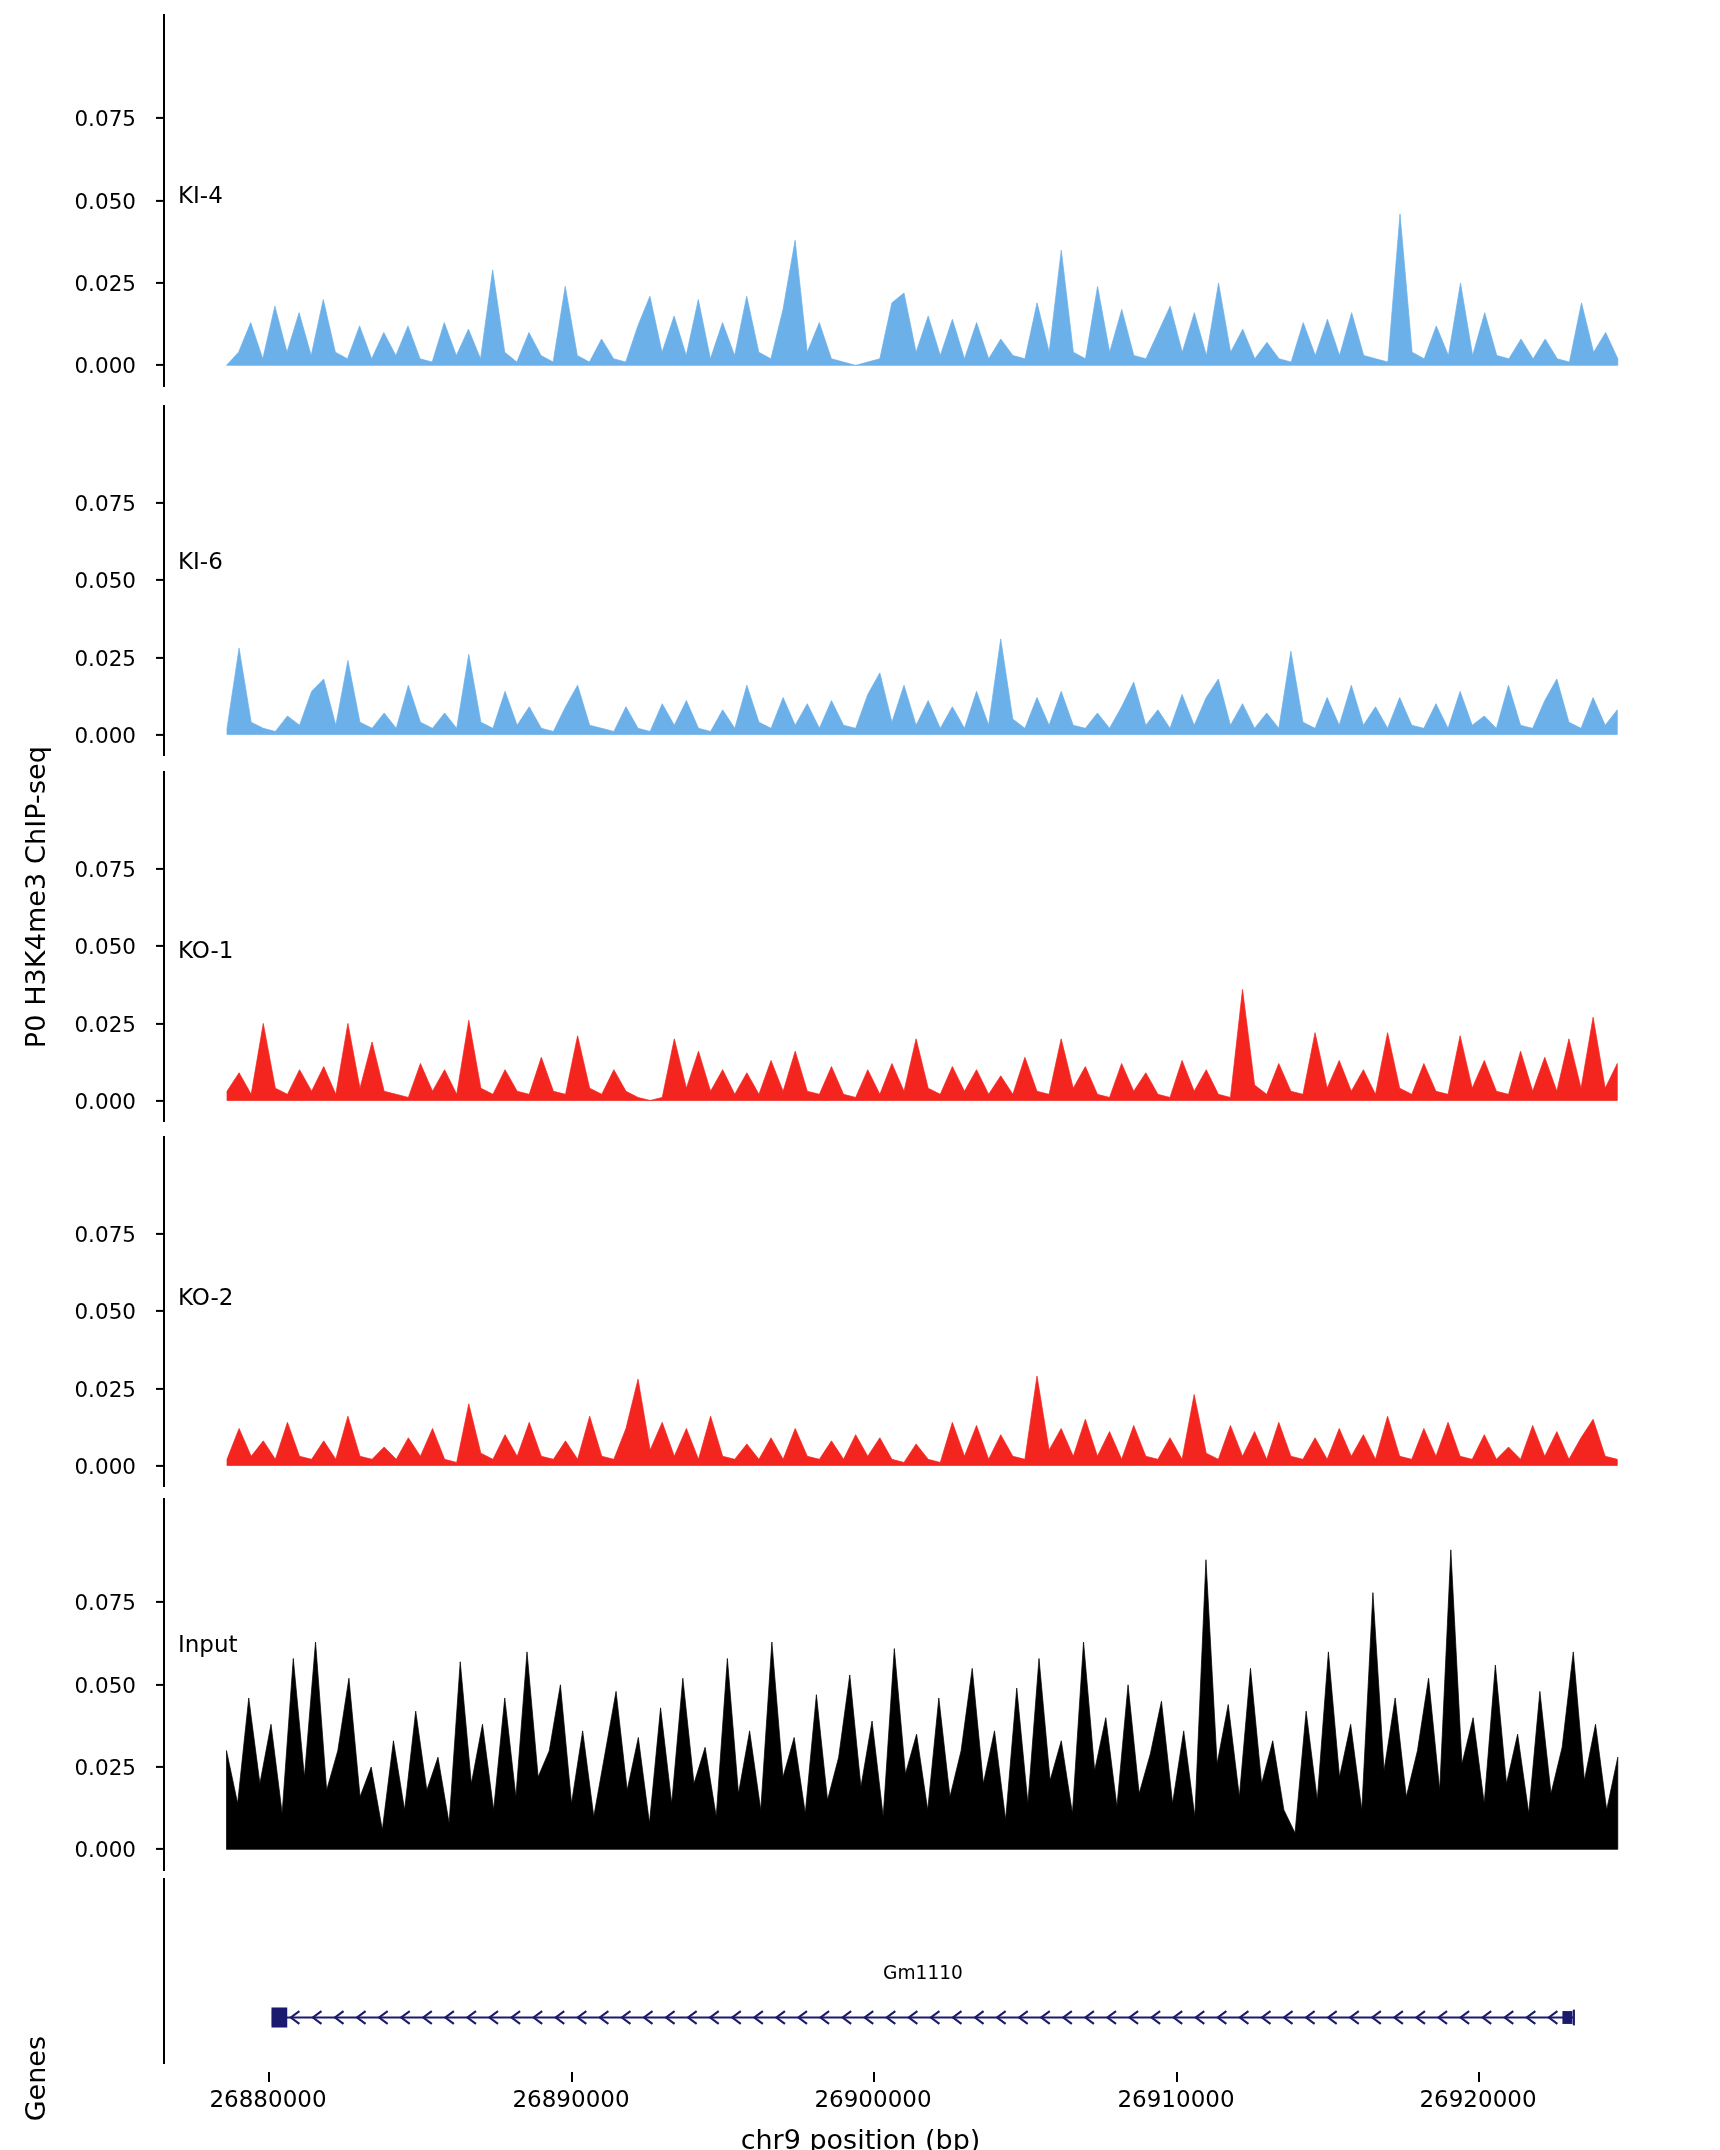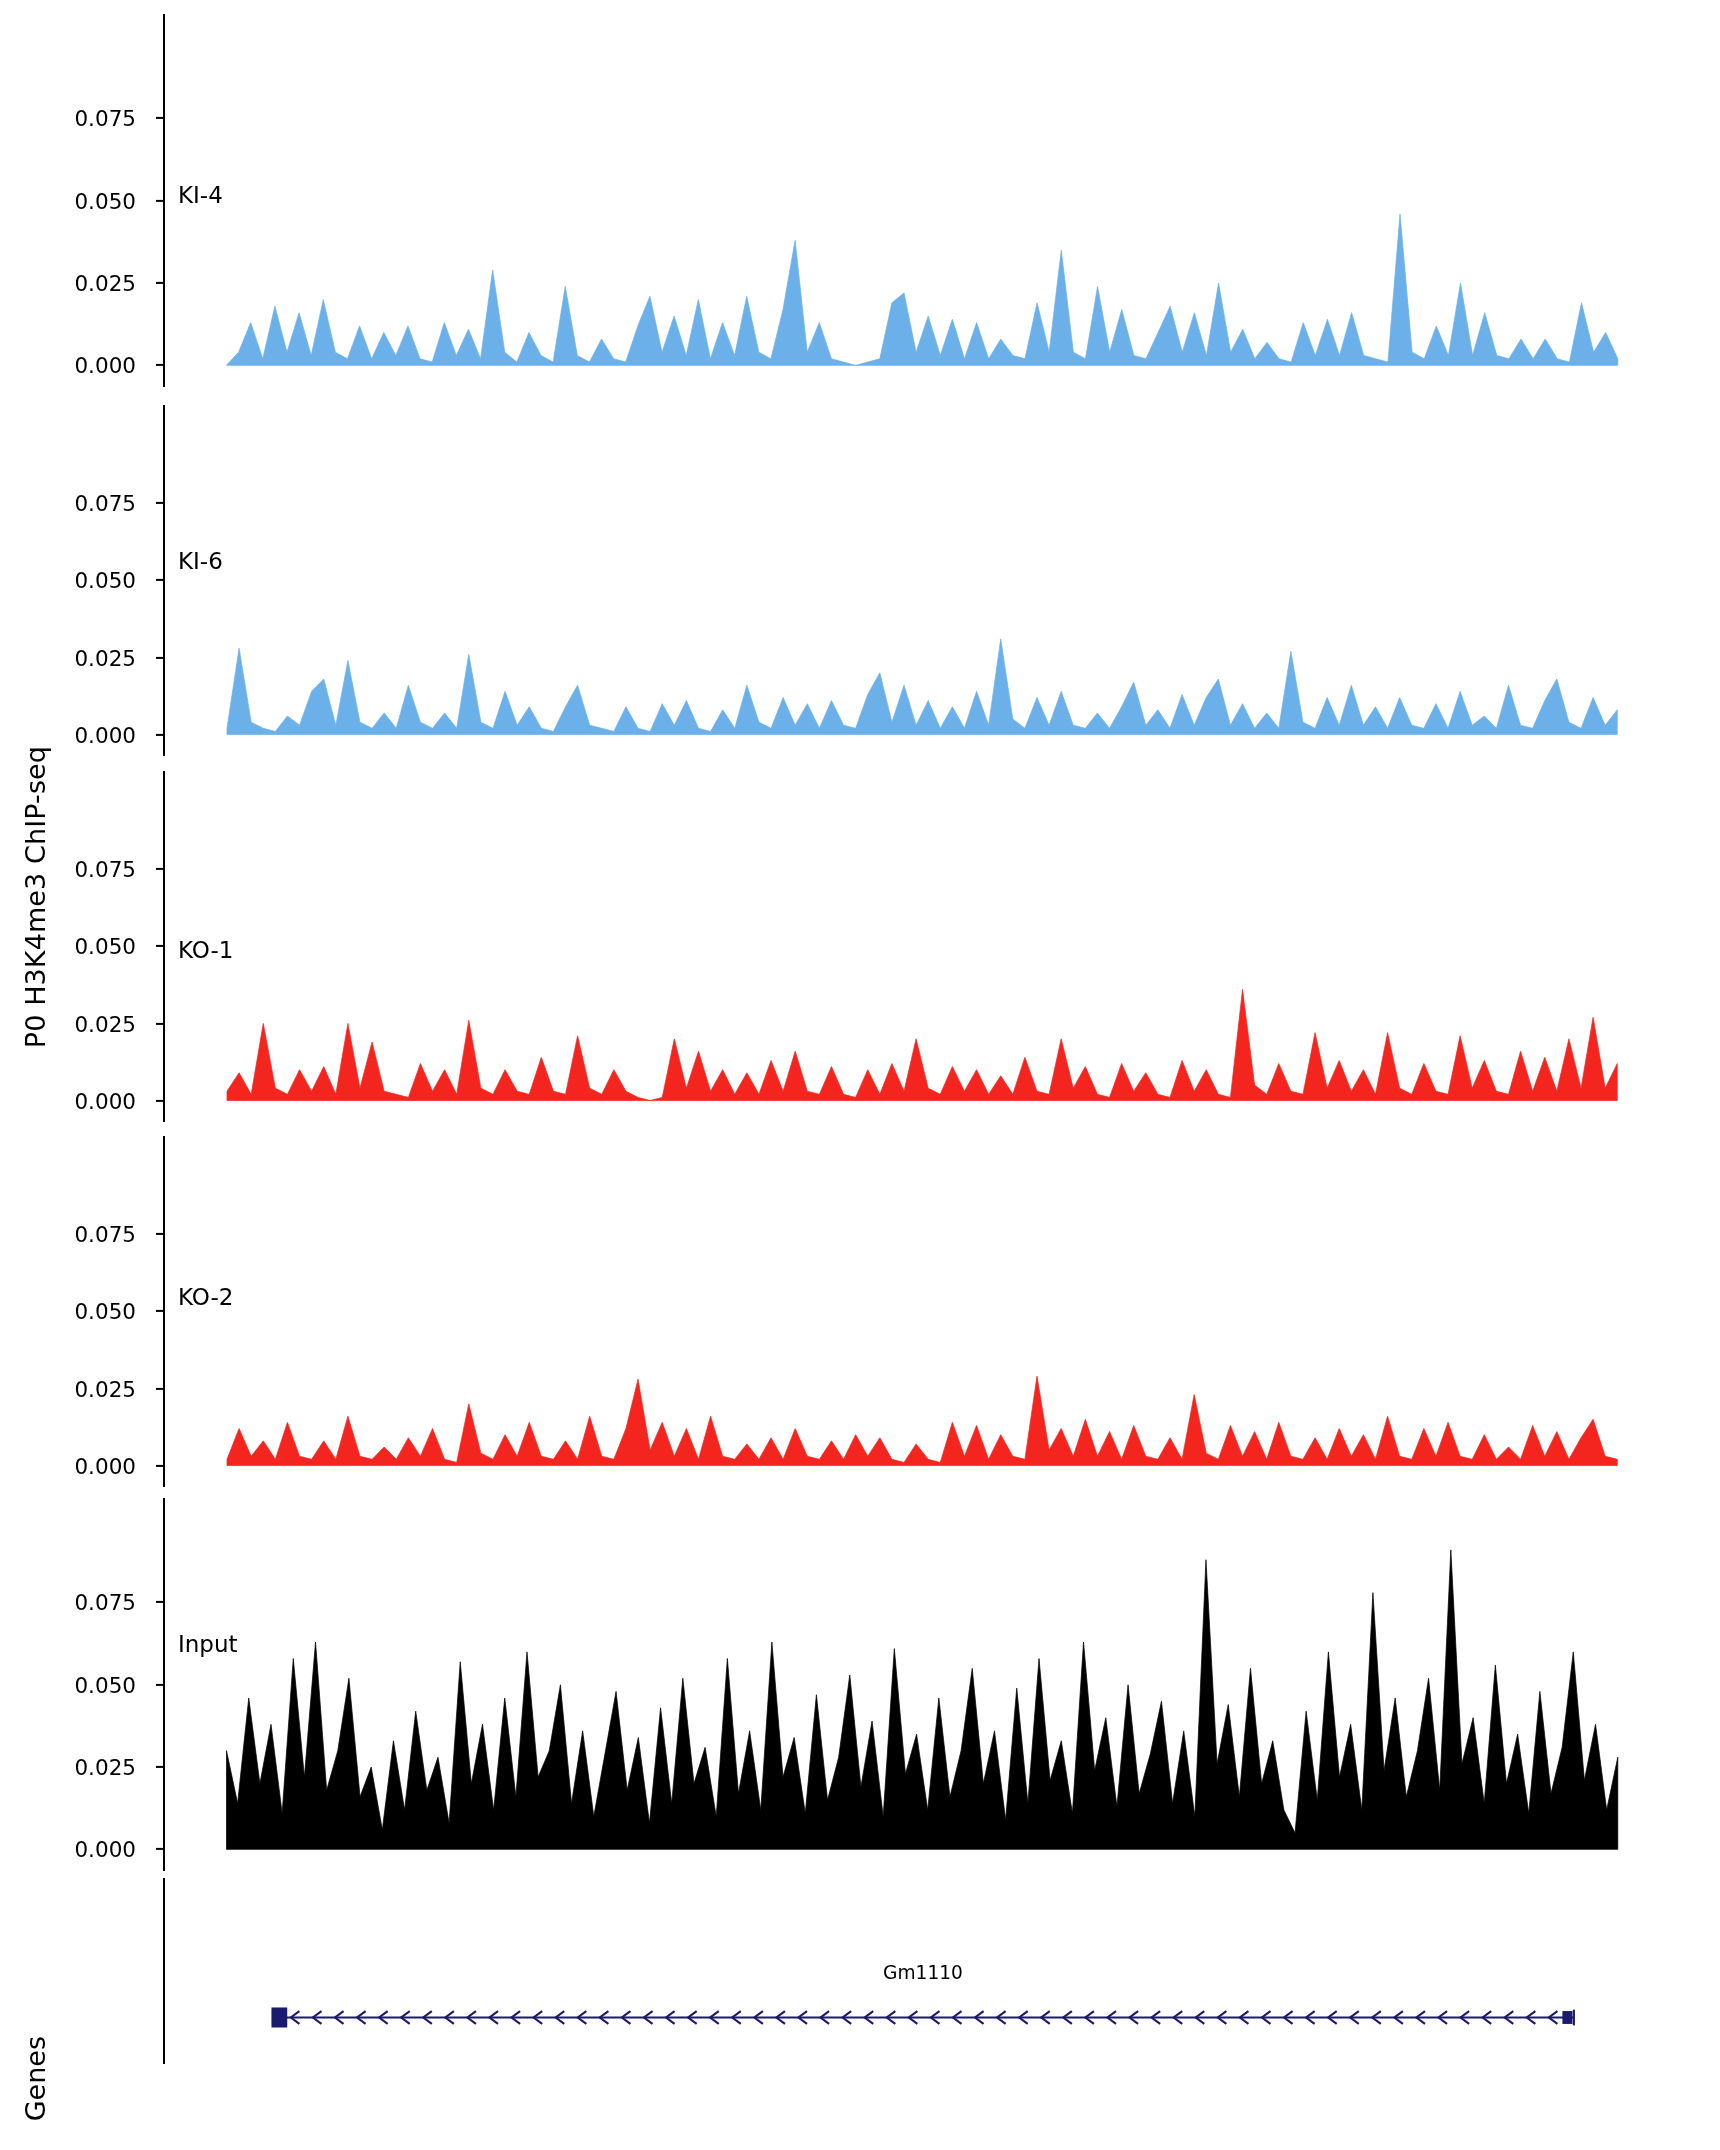--- a/index.html
+++ b/index.html
@@ -141,20 +141,35 @@
         </div>
         <div class="trackname" style="left: 178px; top: 133px;">Input</div>
         <div class="plotarea" style="height: 373px;">
           <svg width="1519" height="373" viewBox="0 0 2119 520">
             <path d="M 84.39 490.00 L 84.39 352.26 L 99.91 425.72 L 115.44 278.80 L 130.97 398.17 L 146.49 315.53 L 162.02 439.50 L 177.55 223.70 L 193.07 388.99 L 208.60 200.75 L 224.13 407.36 L 239.65 352.26 L 255.18 251.25 L 270.71 416.54 L 286.23 375.22 L 301.76 462.45 L 317.29 338.49 L 332.82 434.90 L 348.34 297.17 L 363.87 407.36 L 379.40 361.44 L 394.92 453.27 L 410.45 228.30 L 425.98 398.17 L 441.50 315.53 L 457.03 434.90 L 472.56 278.80 L 488.08 416.54 L 503.61 214.52 L 519.14 388.99 L 534.66 352.26 L 550.19 260.43 L 565.72 425.72 L 581.25 324.71 L 596.77 444.09 L 612.30 356.85 L 627.83 269.62 L 643.35 407.36 L 658.88 333.90 L 674.41 453.27 L 689.93 292.57 L 705.46 425.72 L 720.99 251.25 L 736.51 398.17 L 752.04 347.67 L 767.57 444.09 L 783.10 223.70 L 798.62 411.95 L 814.15 324.71 L 829.68 434.90 L 845.20 200.75 L 860.73 388.99 L 876.26 333.90 L 891.78 439.50 L 907.31 274.21 L 922.84 421.13 L 938.36 361.44 L 953.89 246.66 L 969.42 402.77 L 984.94 310.94 L 1000.47 444.09 L 1016.00 209.93 L 1031.53 384.40 L 1047.05 329.30 L 1062.58 434.90 L 1078.11 278.80 L 1093.63 416.54 L 1109.16 352.26 L 1124.69 237.48 L 1140.21 398.17 L 1155.74 324.71 L 1171.27 448.68 L 1186.79 265.03 L 1202.32 425.72 L 1217.85 223.70 L 1233.37 393.58 L 1248.90 338.49 L 1264.43 439.50 L 1279.96 200.75 L 1295.48 379.81 L 1311.01 306.35 L 1326.54 430.31 L 1342.06 260.43 L 1357.59 411.95 L 1373.12 356.85 L 1388.64 283.39 L 1404.17 425.72 L 1419.70 324.71 L 1435.22 444.09 L 1450.75 85.97 L 1466.28 370.63 L 1481.80 287.98 L 1497.33 416.54 L 1512.86 237.48 L 1528.39 398.17 L 1543.91 338.49 L 1559.44 434.90 L 1574.97 467.04 L 1590.49 297.17 L 1606.02 421.13 L 1621.55 214.52 L 1637.07 388.99 L 1652.60 315.53 L 1668.13 434.90 L 1683.65 131.88 L 1699.18 379.81 L 1714.71 278.80 L 1730.24 416.54 L 1745.76 352.26 L 1761.29 251.25 L 1776.82 407.36 L 1792.34 72.19 L 1807.87 370.63 L 1823.40 306.35 L 1838.92 425.72 L 1854.45 232.89 L 1869.98 398.17 L 1885.50 329.30 L 1901.03 439.50 L 1916.56 269.62 L 1932.08 411.95 L 1947.61 347.67 L 1963.14 214.52 L 1978.67 393.58 L 1994.19 315.53 L 2009.72 434.90 L 2025.25 361.44 L 2025.25 490.00 Z" fill="#000000" stroke="#000000" stroke-width="1"></path>
           </svg>
         </div>
       </div>
     </div>
 
+  <div class="xaxis">
+    <div id="xticks">
+        <div class="xtick" style="left: 268px;"></div>
+        <div class="xticklabel" style="left: 268px;">26880000</div>
+        <div class="xtick" style="left: 571px;"></div>
+        <div class="xticklabel" style="left: 571px;">26890000</div>
+        <div class="xtick" style="left: 873px;"></div>
+        <div class="xticklabel" style="left: 873px;">26900000</div>
+        <div class="xtick" style="left: 1176px;"></div>
+        <div class="xticklabel" style="left: 1176px;">26910000</div>
+        <div class="xtick" style="left: 1478px;"></div>
+        <div class="xticklabel" style="left: 1478px;">26920000</div>
+      </div>
+    <div class="xtitle">chr9 position (bp)</div>
+  </div>
 
 <div class="track" style="top: 1878px; height: 186px;">
       <div class="geneline" style="height: 186px;"></div>
       <div class="genename" style="left: 923px; top: 84px;">Gm1110</div>
       <svg width="1721" height="186" style="position: absolute; left: 0px; top: 0px;" viewBox="0 0 2400 260">
         <line x1="378.67418032786884" x2="2197.1762295081967" y1="195" y2="195" stroke="#1a1a6e" stroke-width="3"></line>
         <line x1="378.67418032786884" x2="378.67418032786884" y1="184" y2="206" stroke="#1a1a6e" stroke-width="3"></line>
         <line x1="2197.1762295081967" x2="2197.1762295081967" y1="184" y2="206" stroke="#1a1a6e" stroke-width="3"></line>
         <rect x="376.67418032786884" y="181" width="22" height="28" fill="#1a1a6e"></rect>
         <rect x="2181.1762295081967" y="186" width="14" height="18" fill="#1a1a6e"></rect>

